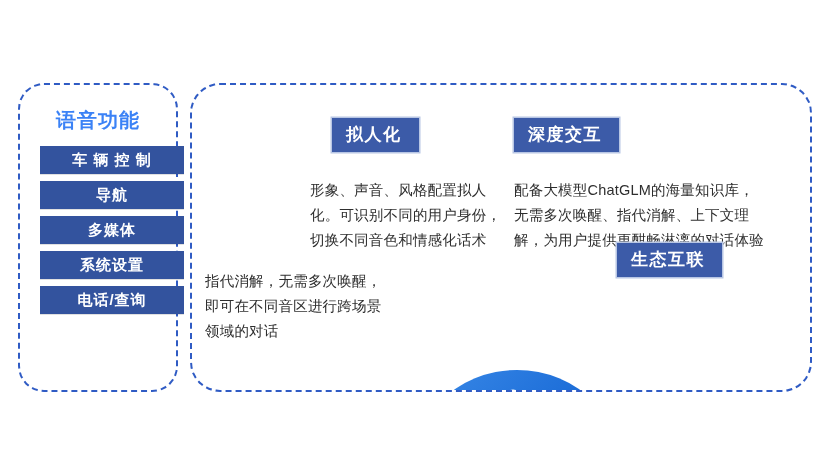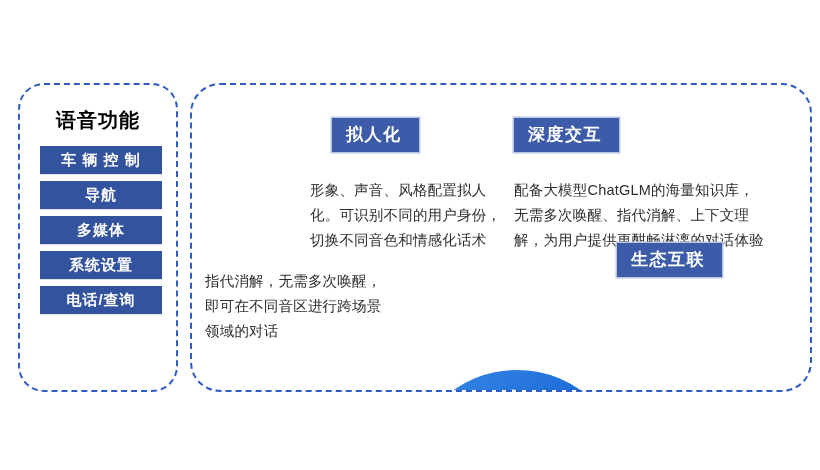--- a/index.html
+++ b/index.html
@@ -29,28 +29,28 @@
     background: #ffffff;
   }
   #left-panel-title {
     position: absolute;
     left: 0;
     top: 22px;
     width: 100%;
     text-align: center;
     font-size: 20px;
     font-weight: bold;
-    color: #000000;
+    color: #3b82f6;
     letter-spacing: 1px;
   }
   #feature-list {
     position: absolute;
     left: 20px;
     top: 61px;
-    width: 122px;
+    width: 144px;
   }
   .feature-chip {
     height: 28px;
     line-height: 28px;
     margin-bottom: 7px;
     background: #33539E;
     color: #ffffff;
     font-size: 15px;
     font-weight: bold;
     text-align: center;

